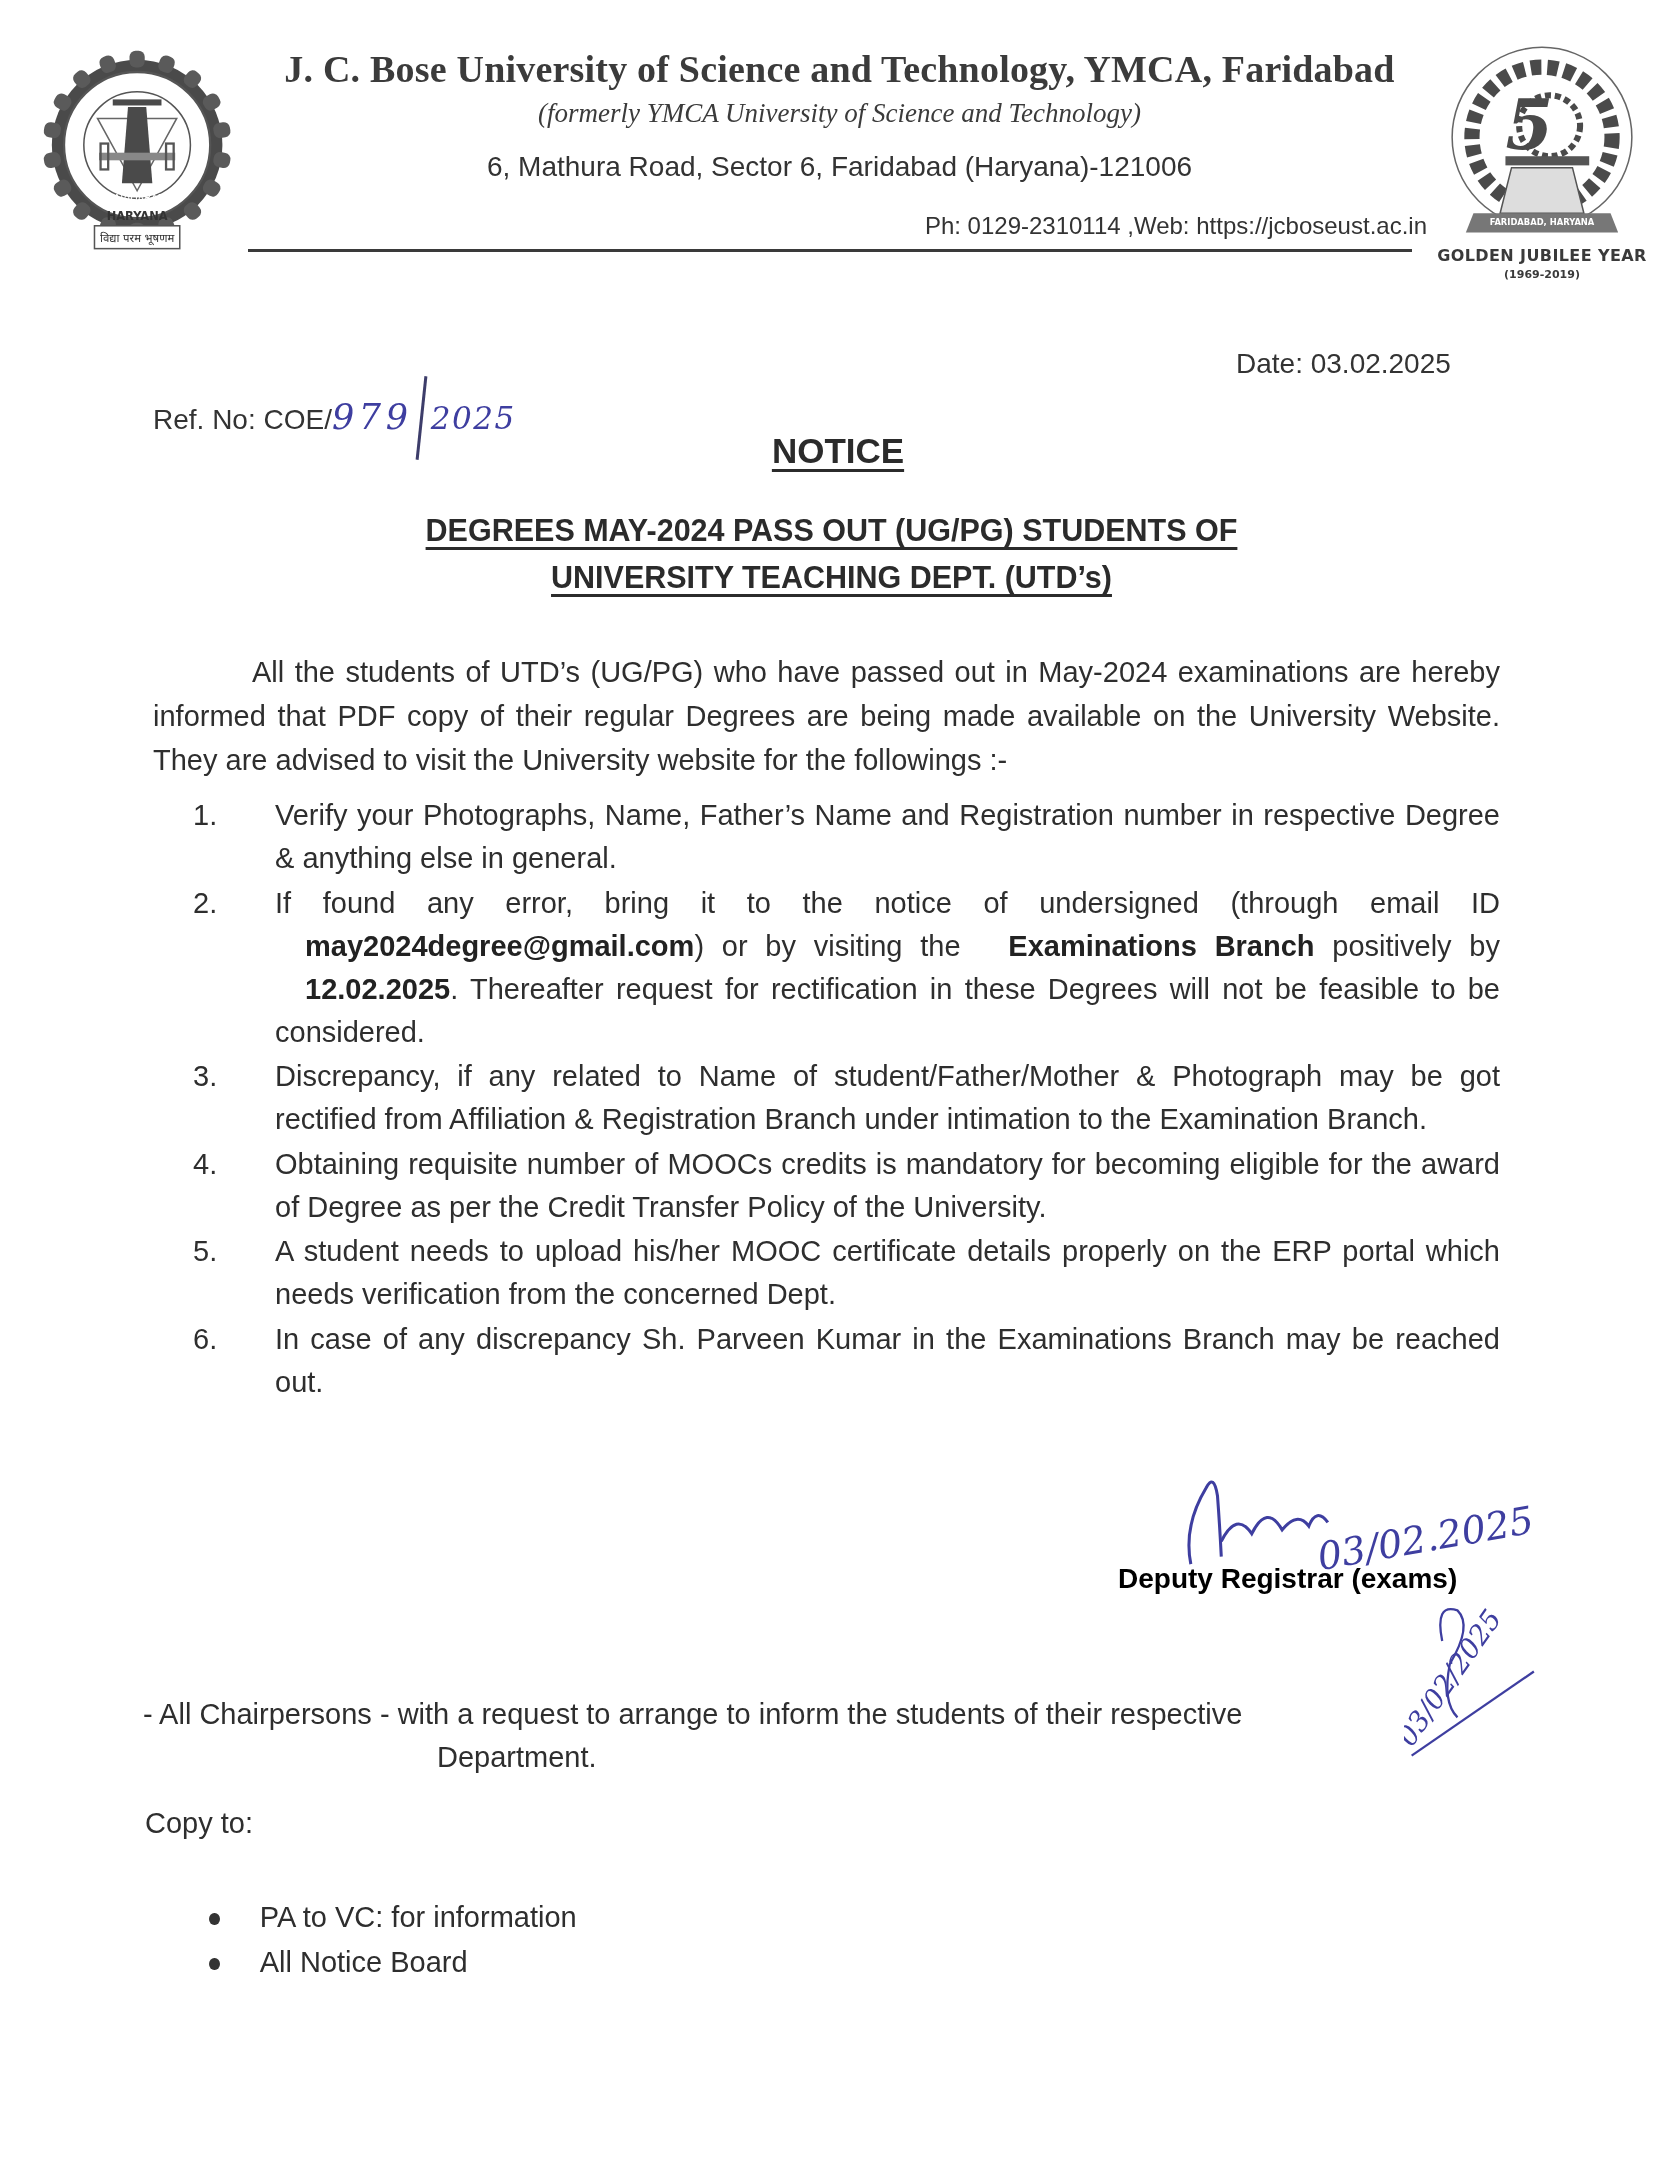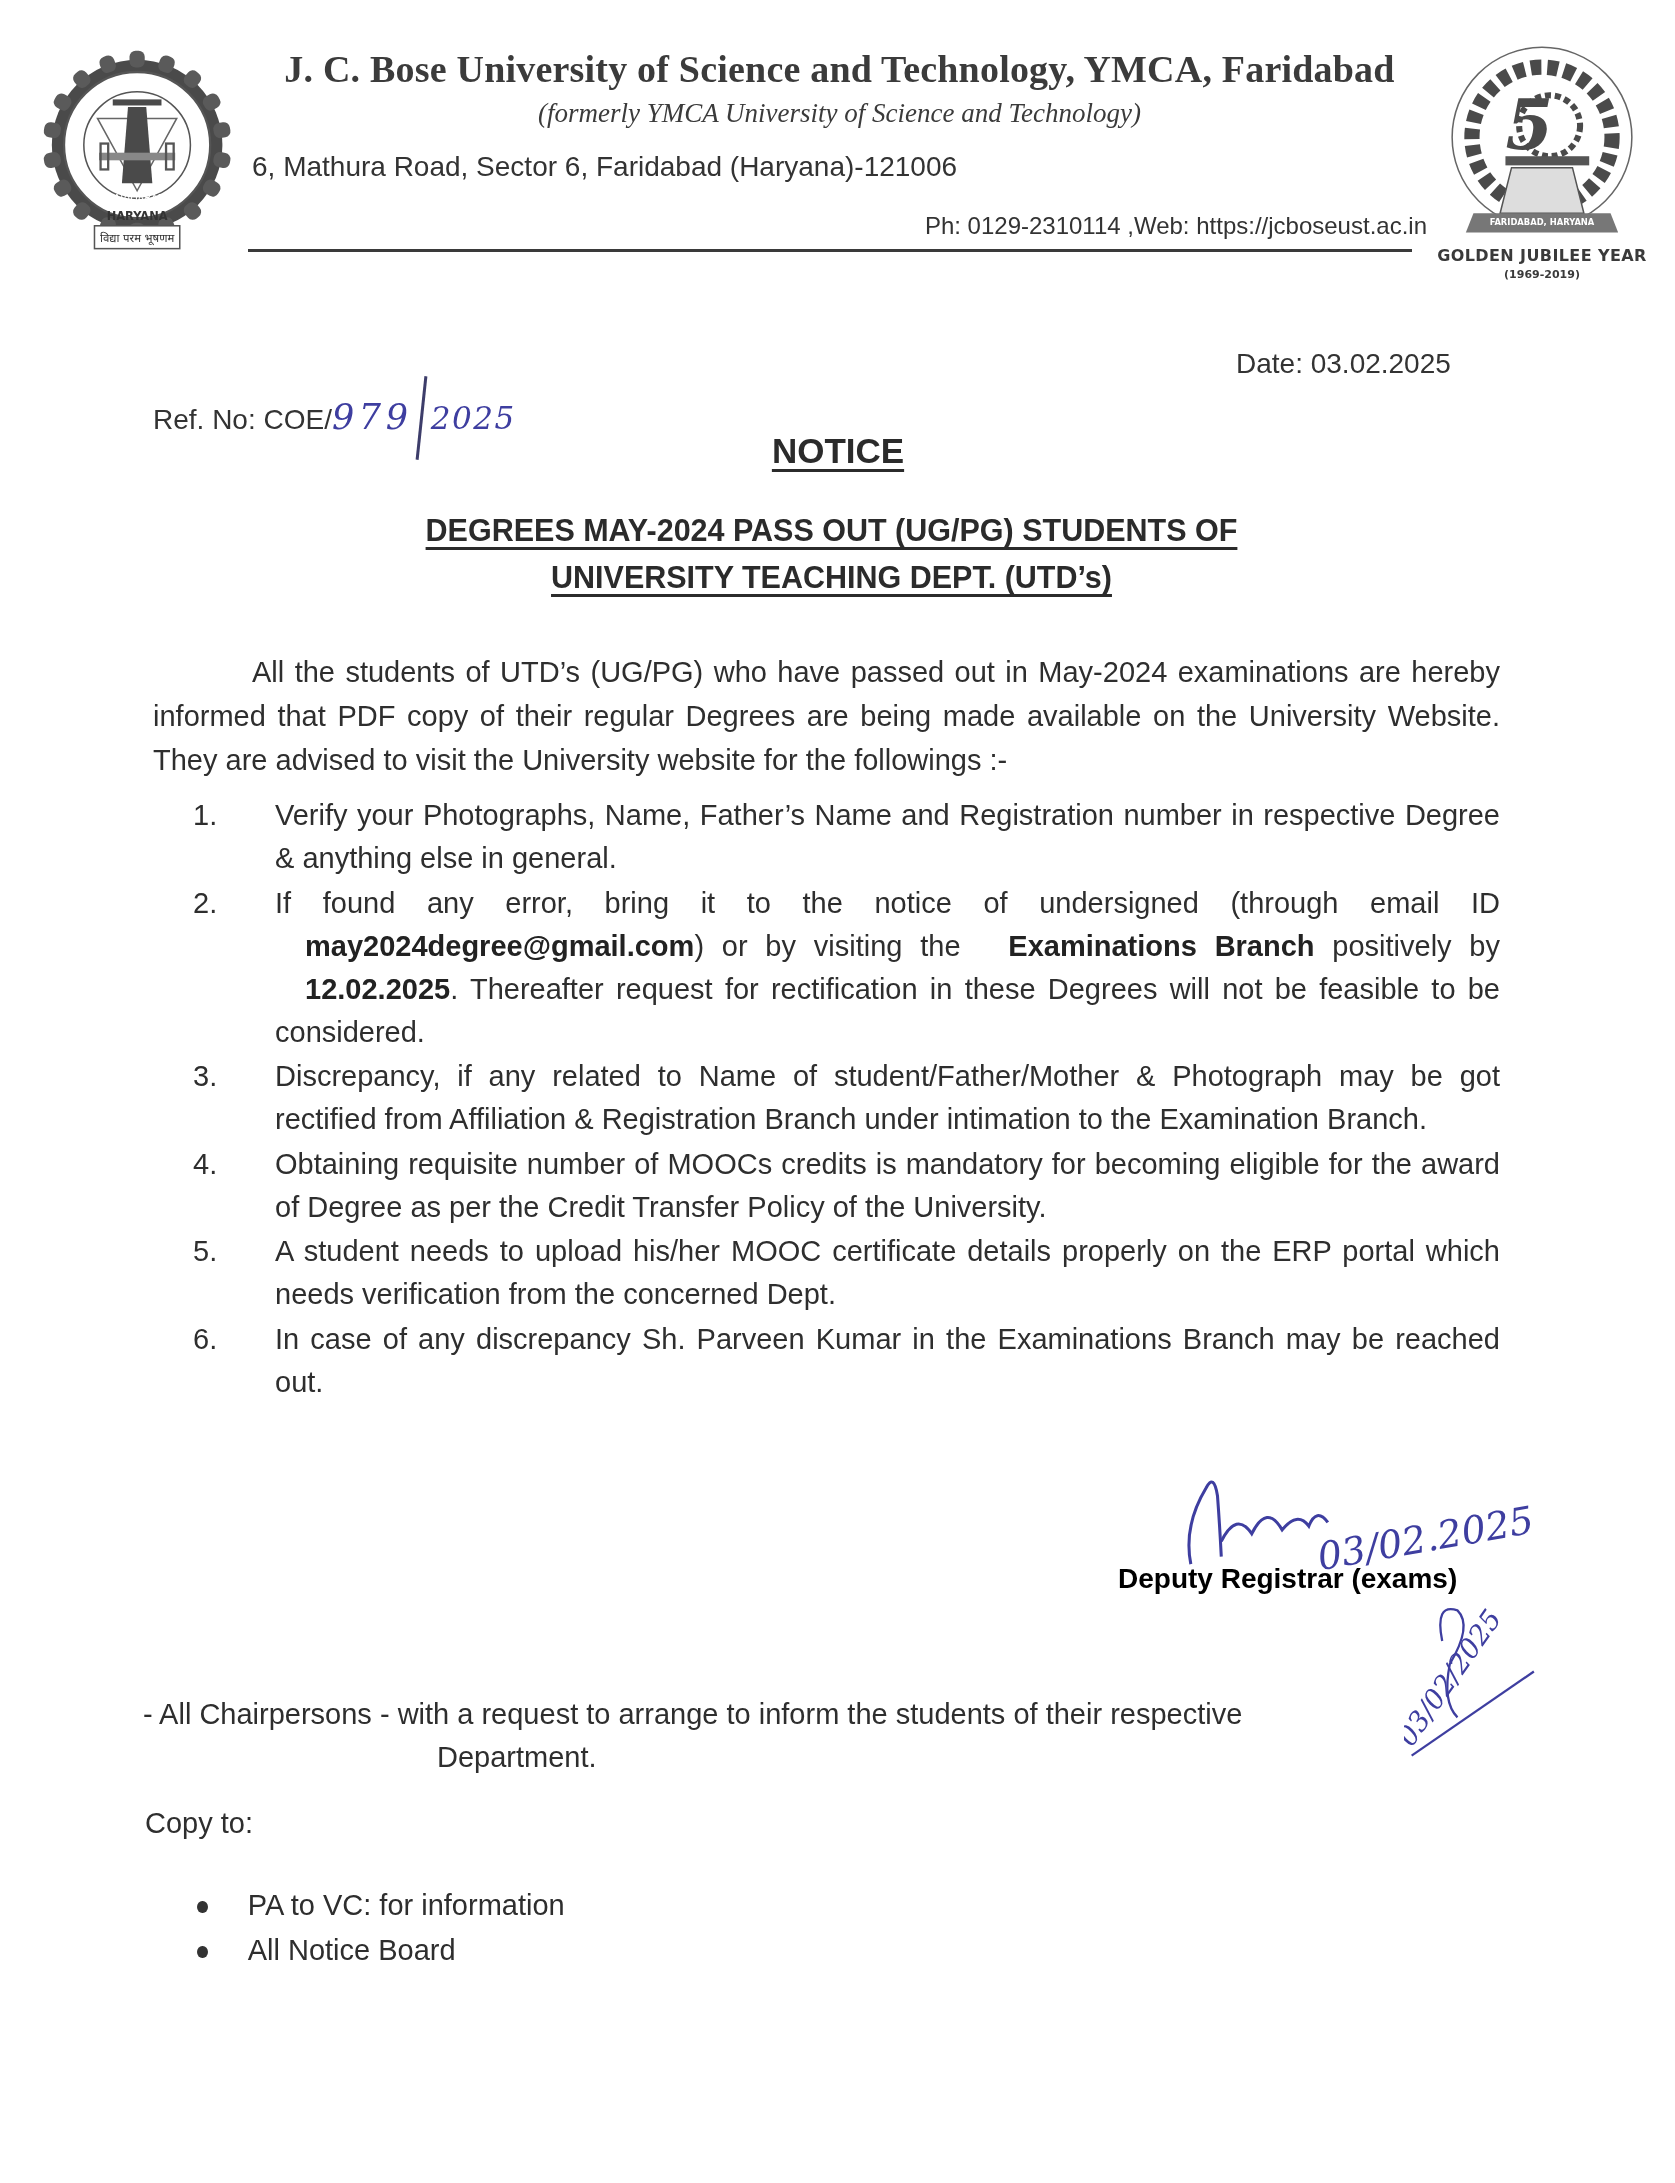--- a/index.html
+++ b/index.html
@@ -16,21 +16,21 @@
   .jubilee { left: 1435px; top: 246px; width: 214px; text-align: center;
     font-family: "DejaVu Sans", sans-serif; font-weight: bold; color: #3a3a3a; }
   .jubilee .l1 { font-size: 16px; letter-spacing: 0.4px; }
   .jubilee .l2 { font-size: 11px; margin-top: 3.1px; }
 
   .uni-title { left: 252px; top: 47px; width: 1175px; text-align: center;
     font-family: "Liberation Serif", "DejaVu Serif", serif; font-weight: bold;
     font-size: 38px; color: #3b3b3b; letter-spacing: 0.2px; }
   .uni-formerly { left: 252px; top: 98px; width: 1175px; text-align: center;
     font-family: "Liberation Serif", serif; font-style: italic; font-size: 27px; color: #3b3b3b; }
-  .uni-address { left: 252px; top: 151px; width: 1175px; text-align: left;
+  .uni-address { left: 252px; top: 151px; width: 1175px; text-align: center;
     font-size: 28px; color: #333; }
   .uni-contact { left: 252px; top: 212px; width: 1175px; text-align: right;
     font-size: 24px; color: #333; }
   .header-rule { left: 248px; top: 249px; width: 1164px; height: 3.1px; background: #3a3a3a; }
 
   
   .ref { left: 153px; top: 345px; font-size: 28px; color: #333; display: flex; align-items: baseline; }
   .handwrite { font-family: "DejaVu Serif", serif; font-style: italic; color: #3e3ea0;
     font-size: 35px; letter-spacing: 4.6px; }
   .ref .slash { display: inline-block; width: 3.1px; height: 84px; background: #3d3d6a;
@@ -55,21 +55,21 @@
 
   
   .sig-hand { left: 1160px; top: 1450px; width: 427px; height: 137px; }
   .sig-title { left: 1118px; top: 1563px; font-weight: bold; font-size: 28px; color: #000000; }
   .sig-hand2 { left: 1404px; top: 1595px; width: 191px; height: 176px; }
 
   
   .chair { left: 143px; top: 1693px; width: 1267px; font-size: 29px; line-height: 43px; color: #2e2e2e; }
   .chair .line2 { padding-left: 294px; }
   .copy-to { left: 145px; top: 1807px; font-size: 29px; color: #2e2e2e; }
-  .cc-list { left: 197px; top: 1883px; width: 1297px; margin: 0; padding: 0; list-style: none; }
+  .cc-list { left: 197px; top: 1883px; width: 1297px; margin: 12px; padding: 0; list-style: none; }
   .cc-list li { font-size: 29px; line-height: 45px; color: #2e2e2e; display: flex; }
   .cc-list .bullet { display: inline-block; width: 10.7px; height: 12.2px; border-radius: 50%;
     background: #333; margin-right: 40px; margin-top: 17.6px; flex: none; }
 </style>
 </head>
 <body>
 
 <div class="abs logo-left">
   <svg width="217" height="221" viewBox="0 0 285 290">
     <g fill="#4a4a4a">

